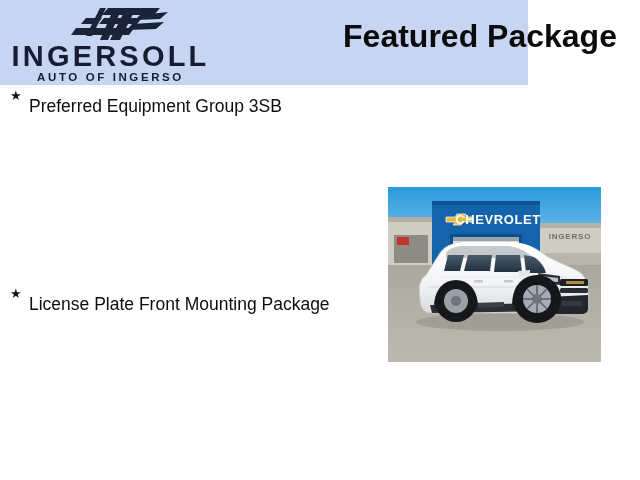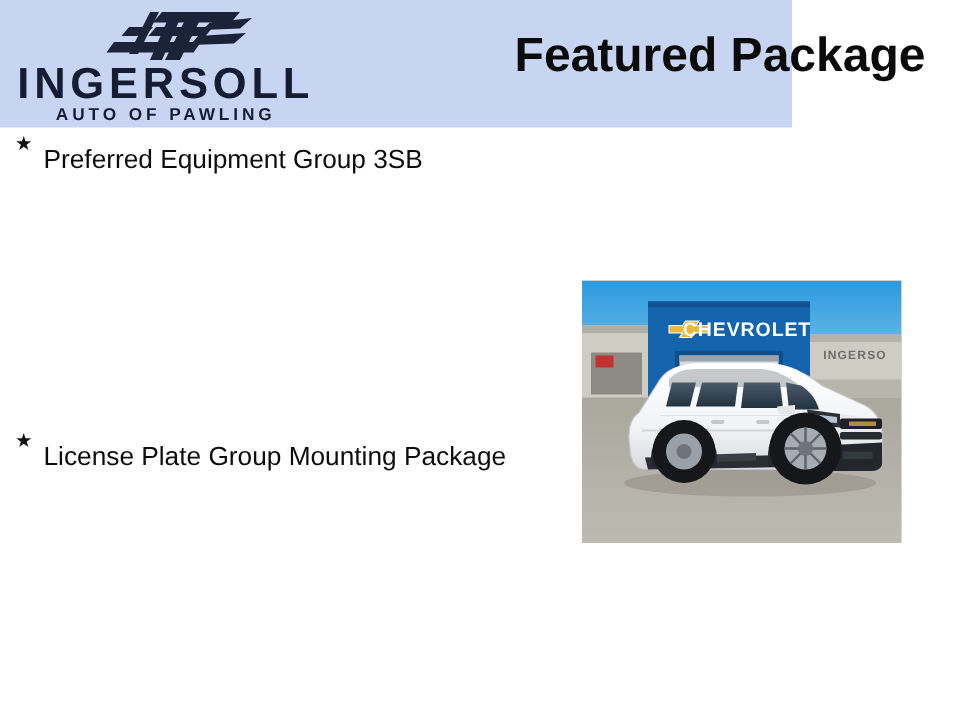--- a/index.html
+++ b/index.html
@@ -135,36 +135,36 @@
           <path d="M30 12 L46 12 L41 18 L25 18 Z"></path>
           <path d="M20 22 L78 22 L73 29 L15 29 Z"></path>
           <path d="M84 9 L112 6 L104 13 L79 14 Z"></path>
           <path d="M76 18 L108 16 L100 23 L71 24 Z"></path>
         </g>
       </svg>
     </div>
 
     <div class="logo-wordmark">INGERSOLL</div>
 
-    <div class="logo-subwordmark">AUTO OF PAWLING</div>
+    <div class="logo-subwordmark">AUTO OF INGERSO</div>
   </div>
 
   <div class="header-title">Featured Package</div>
 </div>
 
 <div>
 
   <div class="feature-item item-0">
     <span class="star-bullet">★</span>
     <span class="feature-label">Preferred Equipment Group 3SB</span>
   </div>
 
   <div class="feature-item item-1">
     <span class="star-bullet">★</span>
-    <span class="feature-label">License Plate Group Mounting Package</span>
+    <span class="feature-label">License Plate Front Mounting Package</span>
   </div>
 </div>
 
 <div class="vehicle-photo">
   <svg class="photo-svg" viewBox="0 0 213 175" aria-hidden="true">
     <defs>
       <linearGradient id="skyGrad" x1="0" y1="0" x2="0" y2="1">
         <stop offset="0%" stop-color="#2b9ade"></stop>
         <stop offset="100%" stop-color="#8cc9ea"></stop>
       </linearGradient>

